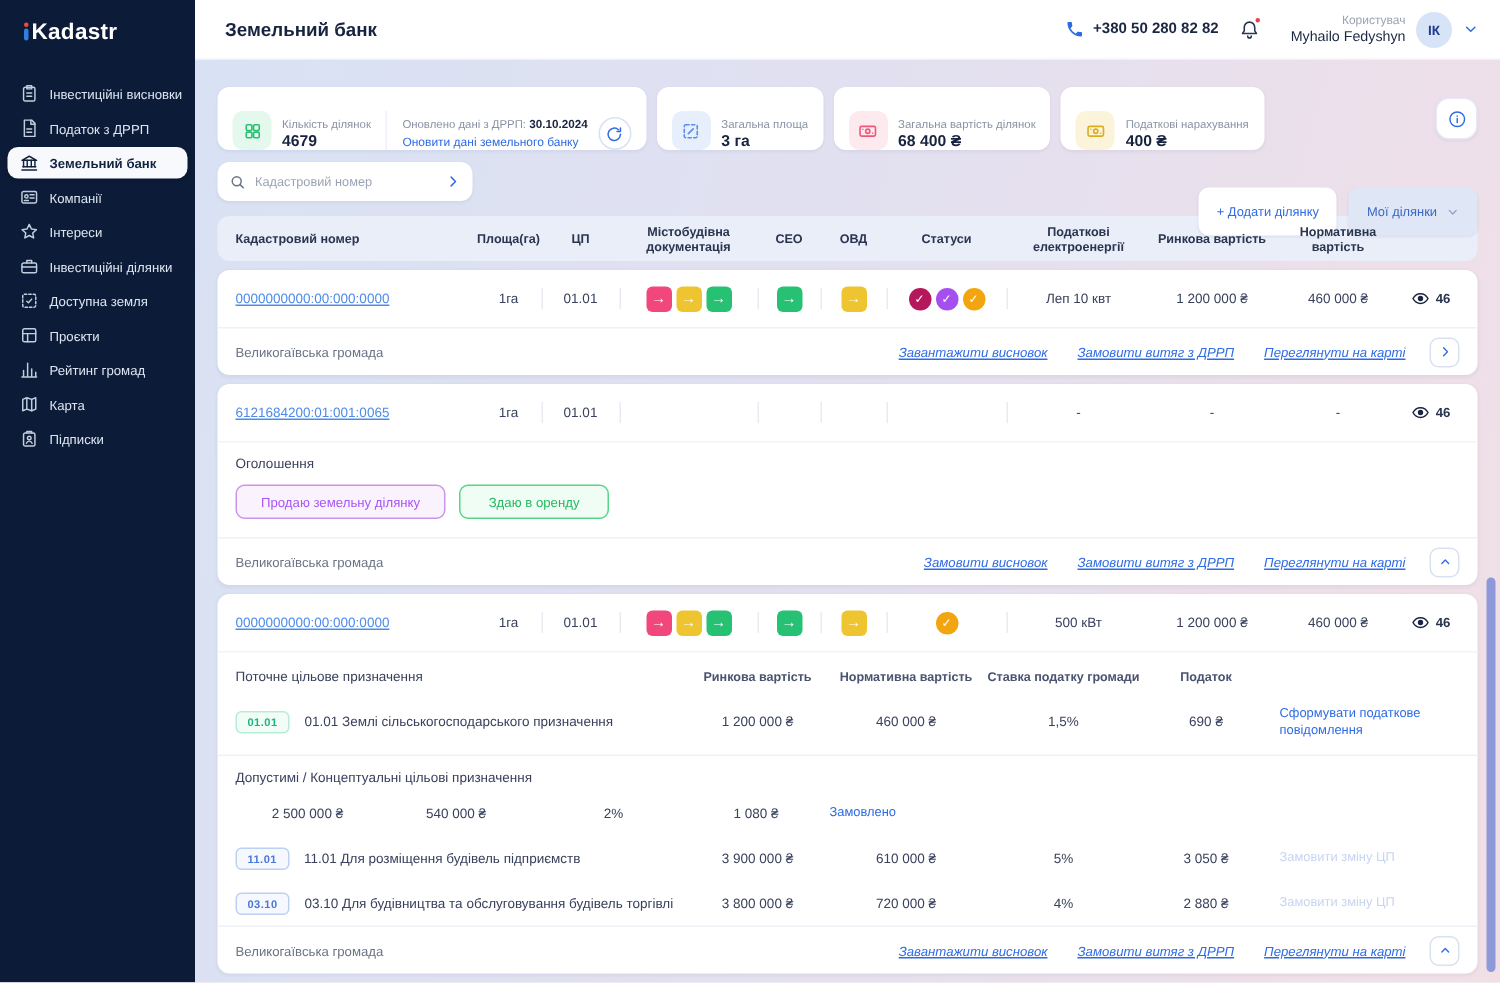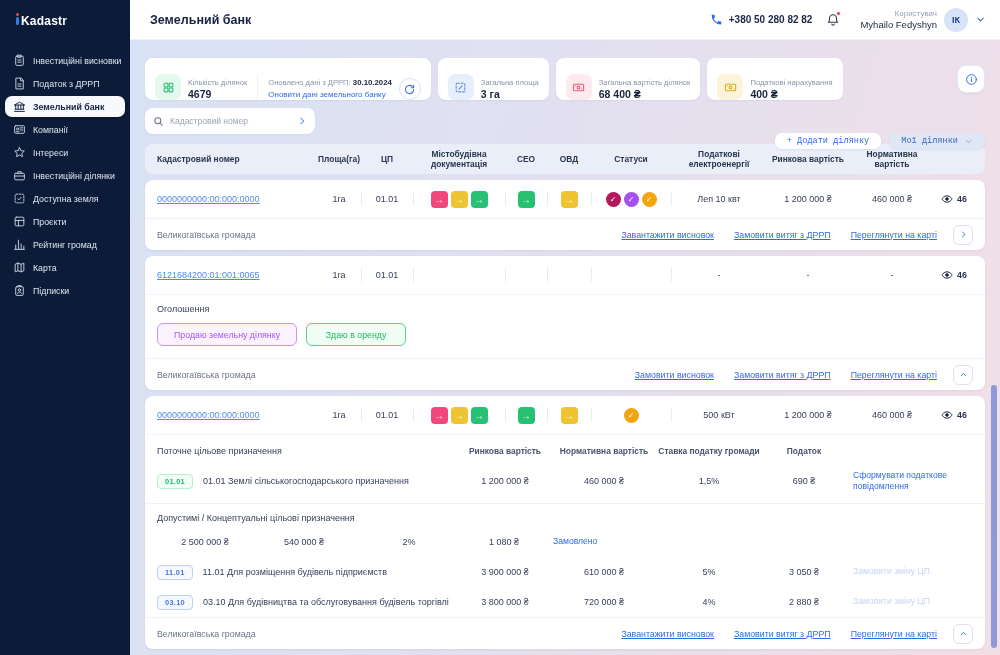--- a/index.html
+++ b/index.html
@@ -6,21 +6,21 @@
   html,body { width:1000px; height:655px; }
   body { font-family:"Liberation Sans","DejaVu Sans",sans-serif; font-size:10px; color:#1b2742; }
   .app { position:relative; width:1000px; height:655px; overflow:hidden; background:#e7e4ef; }
 
   
   .sidebar { position:absolute; left:0; top:0; width:130px; height:655px; background:#0c1c38; z-index:5; }
   .logo { display:flex; align-items:flex-end; gap:2px; padding:13px 0 0 16px; }
   .logo-mark { display:flex; flex-direction:column; align-items:center; gap:1px; margin-bottom:3px; }
   .logo-mark .dot { width:3px; height:3px; border-radius:50%; background:#ef4b3f; }
   .logo-mark .stem { width:3px; height:8px; border-radius:1.5px; background:#2f80e0; }
-  .logo-text { color:#fff; font-size:12px; font-weight:bold; letter-spacing:.2px; }
+  .logo-text { color:#fff; font-size:15px; font-weight:bold; letter-spacing:.2px; }
   .nav { margin-top:22px; display:flex; flex-direction:column; gap:2px; }
   .nav-item { display:flex; align-items:center; gap:7px; height:21px; margin:0 5px; padding:0 8px; border-radius:7px; color:#dde4f0; cursor:pointer; }
   .nav-item .nav-ico { display:flex; align-items:center; color:#c3cddd; }
   .nav-item .nav-label { font-size:8.8px; white-space:nowrap; }
   .nav-item.active { background:#f7f9fd; color:#13233f; font-weight:bold; box-shadow:0 1px 3px rgba(0,0,0,.25); }
   .nav-item.active .nav-ico { color:#13233f; }
 
   
   .topbar { position:absolute; left:130px; top:0; width:870px; height:40px; background:#fff; display:flex; align-items:center; padding:0 14px 0 20px; border-bottom:1px solid #f0f2f6; z-index:4; }
   .page-title { font-size:12.5px; font-weight:bold; color:#17233f; }
@@ -56,21 +56,21 @@
   .refresh-btn { width:22px; height:22px; border-radius:50%; border:1px solid #d8e2f4; background:#fff; color:#2e6be5; display:flex; align-items:center; justify-content:center; cursor:pointer; flex:none; }
   .info-btn { margin-left:auto; align-self:center; width:28px; height:28px; border-radius:9px; background:#fff; border:1px solid #e4e9f5; color:#2e6be5; display:flex; align-items:center; justify-content:center; font-size:11px; cursor:pointer; box-shadow:0 1px 2px rgba(30,50,100,.06); }
 
   
   .toolbar-row { display:flex; align-items:center; margin-top:8px; height:26px; }
   .search-box { width:170px; height:26px; background:#fff; border-radius:8px; display:flex; align-items:center; padding:0 8px; gap:6px; box-shadow:0 1px 2px rgba(30,50,100,.06); }
   .search-box input { border:none; outline:none; flex:1; font-size:8.5px; font-family:inherit; color:#3a4560; min-width:0; background:transparent; }
   .search-box input::placeholder { color:#9aa3b5; }
   .search-chev { color:#2e6be5; display:flex; cursor:pointer; }
   .toolbar-actions { margin-left:auto; display:flex; gap:8px; }
-  .tb-btn { height:16px; border:none; border-radius:7px; background:#fff; color:#2e6be5; font-size:8.6px; font-family:Liberation Mono, monospace; padding:0 12px; cursor:pointer; box-shadow:0 1px 2px rgba(30,50,100,.08); display:flex; align-items:center; gap:6px;margin-top:40px; }
+  .tb-btn { height:32px; border:none; border-radius:7px; background:#fff; color:#2e6be5; font-size:8.6px; font-family:Liberation Sans, sans-serif; padding:0 12px; cursor:pointer; box-shadow:0 1px 2px rgba(30,50,100,.08); display:flex; align-items:center; gap:6px;margin-top:40px; }
   .tb-btn.tinted { background:#dfe7f6; color:#3c66c4; }
   .tb-btn .chev { color:#8fa3c8; display:flex; }
 
   
   .thead { margin-top:10px; height:30px; background:#e9eef9; border-radius:8px; display:flex; align-items:center; padding:0 12px; font-size:8.4px; font-weight:bold; color:#2a3550; }
   .c-cad { width:160px; text-align:left; }
   .c-area{ width:44px; text-align:center; }
   .c-cp  { width:52px; text-align:center; }
   .c-docs{ width:92px; text-align:center; }
   .c-ceo { width:42px; text-align:center; }
@@ -93,21 +93,21 @@
   .sq.yellow { background:#eec530; }
   .sq.green { background:#27c173; }
   .circ { width:15px; height:15px; border-radius:50%; color:#fff; font-size:8px; font-weight:bold; display:inline-flex; align-items:center; justify-content:center; cursor:pointer; }
   .circ.crimson { background:#b4175a; }
   .circ.purple { background:#a54ff0; }
   .circ.orange { background:#f2a50f; }
   .views-cell { display:flex; align-items:center; gap:4px; color:#2a3550; font-weight:bold; font-size:8.8px; }
 
   .card-footer { border-top:1px solid #eef1f6; height:32px; display:flex; align-items:center; padding:0 12px; }
   .community { font-size:8.8px; color:#6b7486; }
-  .foot-links { margin-left:auto; display:flex; align-items:center; }
+  .foot-links { margin-left:auto; display:flex; align-items:center;font-style:italic; }
   .flink { font-size:8.8px; color:#2e6be5; text-decoration:underline; margin-left:20px; cursor:pointer; white-space:nowrap; }
   .chev-btn { width:20px; height:20px; margin-left:16px; border:1px solid #d9e1f0; border-radius:6px; background:#fff; color:#2e6be5; display:flex; align-items:center; justify-content:center; cursor:pointer; }
 
   
   .ann-section { border-top:1px solid #f1f3f8; padding:9px 12px 12px; }
   .ann-title { font-size:9px; color:#39415c; }
   .ann-badges { display:flex; gap:9px; margin-top:9px; }
   .ann { height:23px; border-radius:6px; border:1px solid; font-size:8.8px; display:flex; align-items:center; justify-content:center; padding:0 16px; min-width:100px; cursor:pointer; }
   .ann.purple { border-color:#c995ea; color:#a855f7; background:#faf3fe; }
   .ann.green  { border-color:#57d588; color:#25b860; background:#effdf4; }

